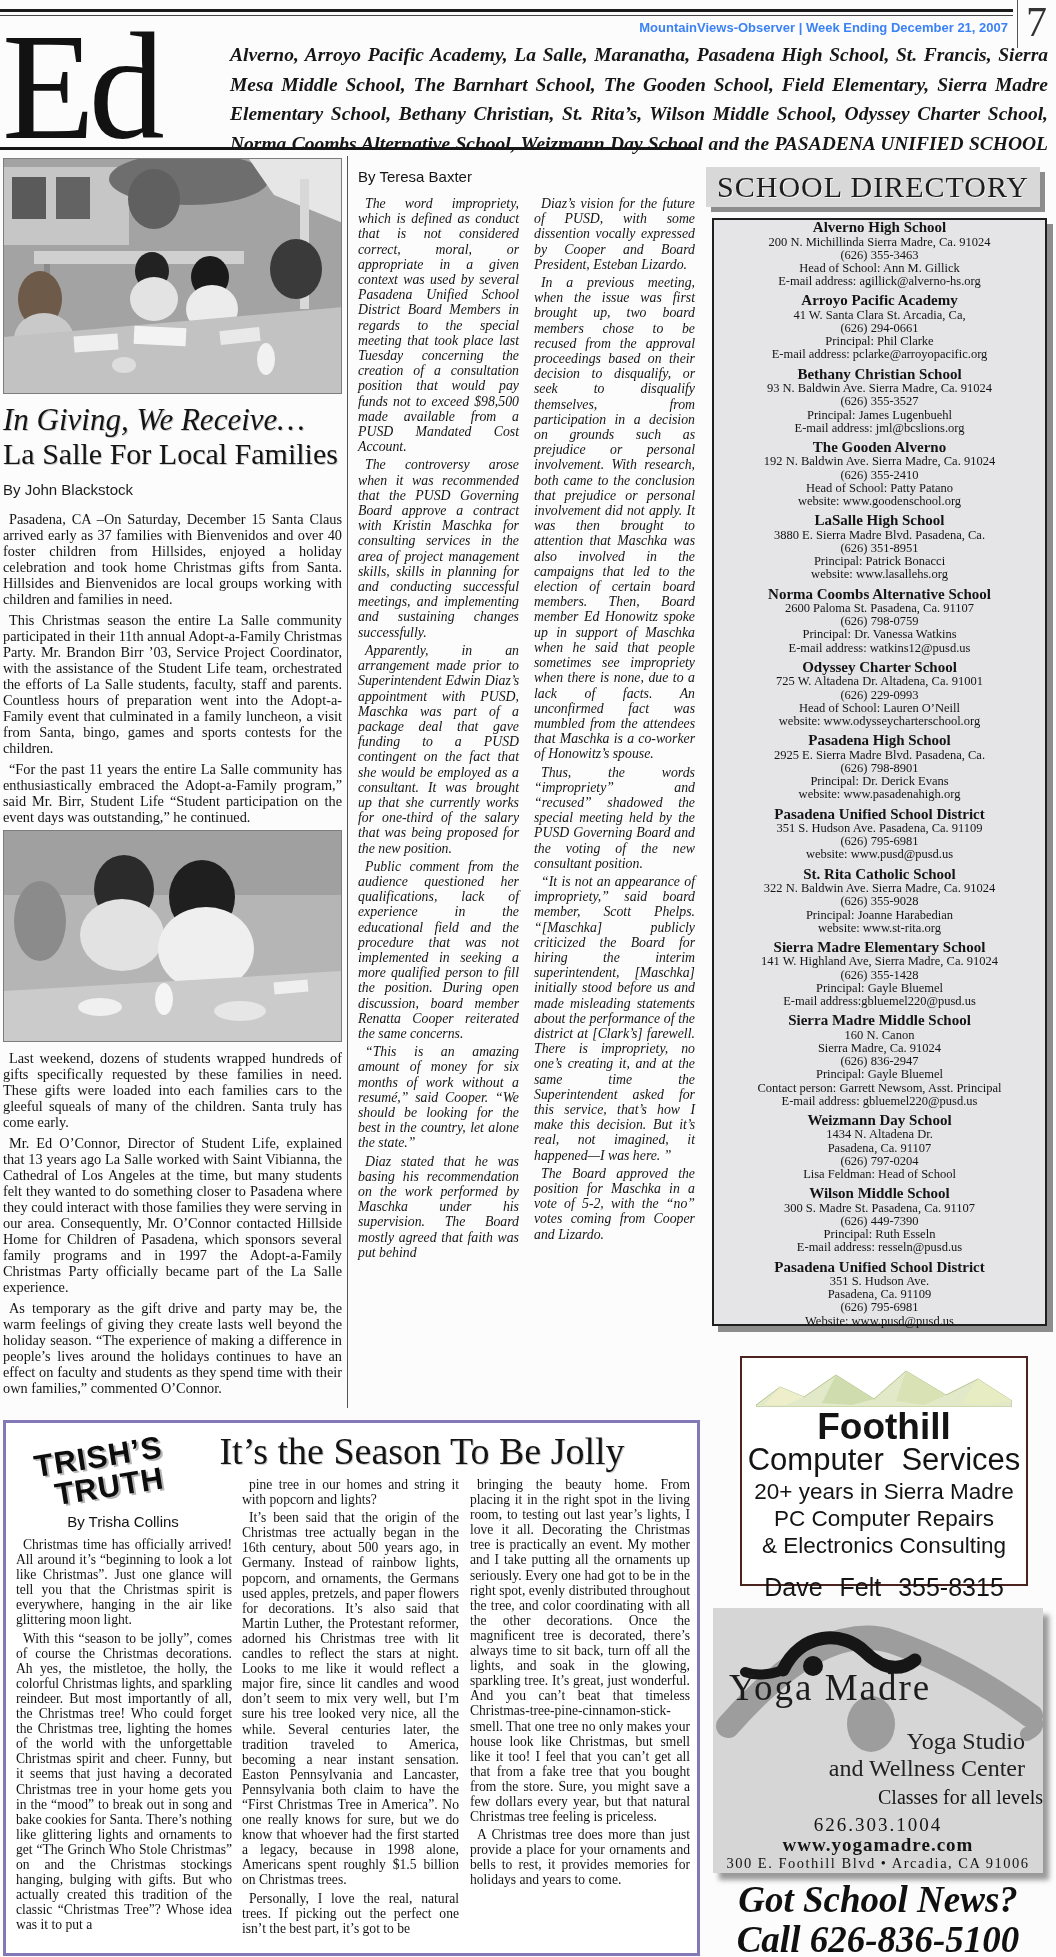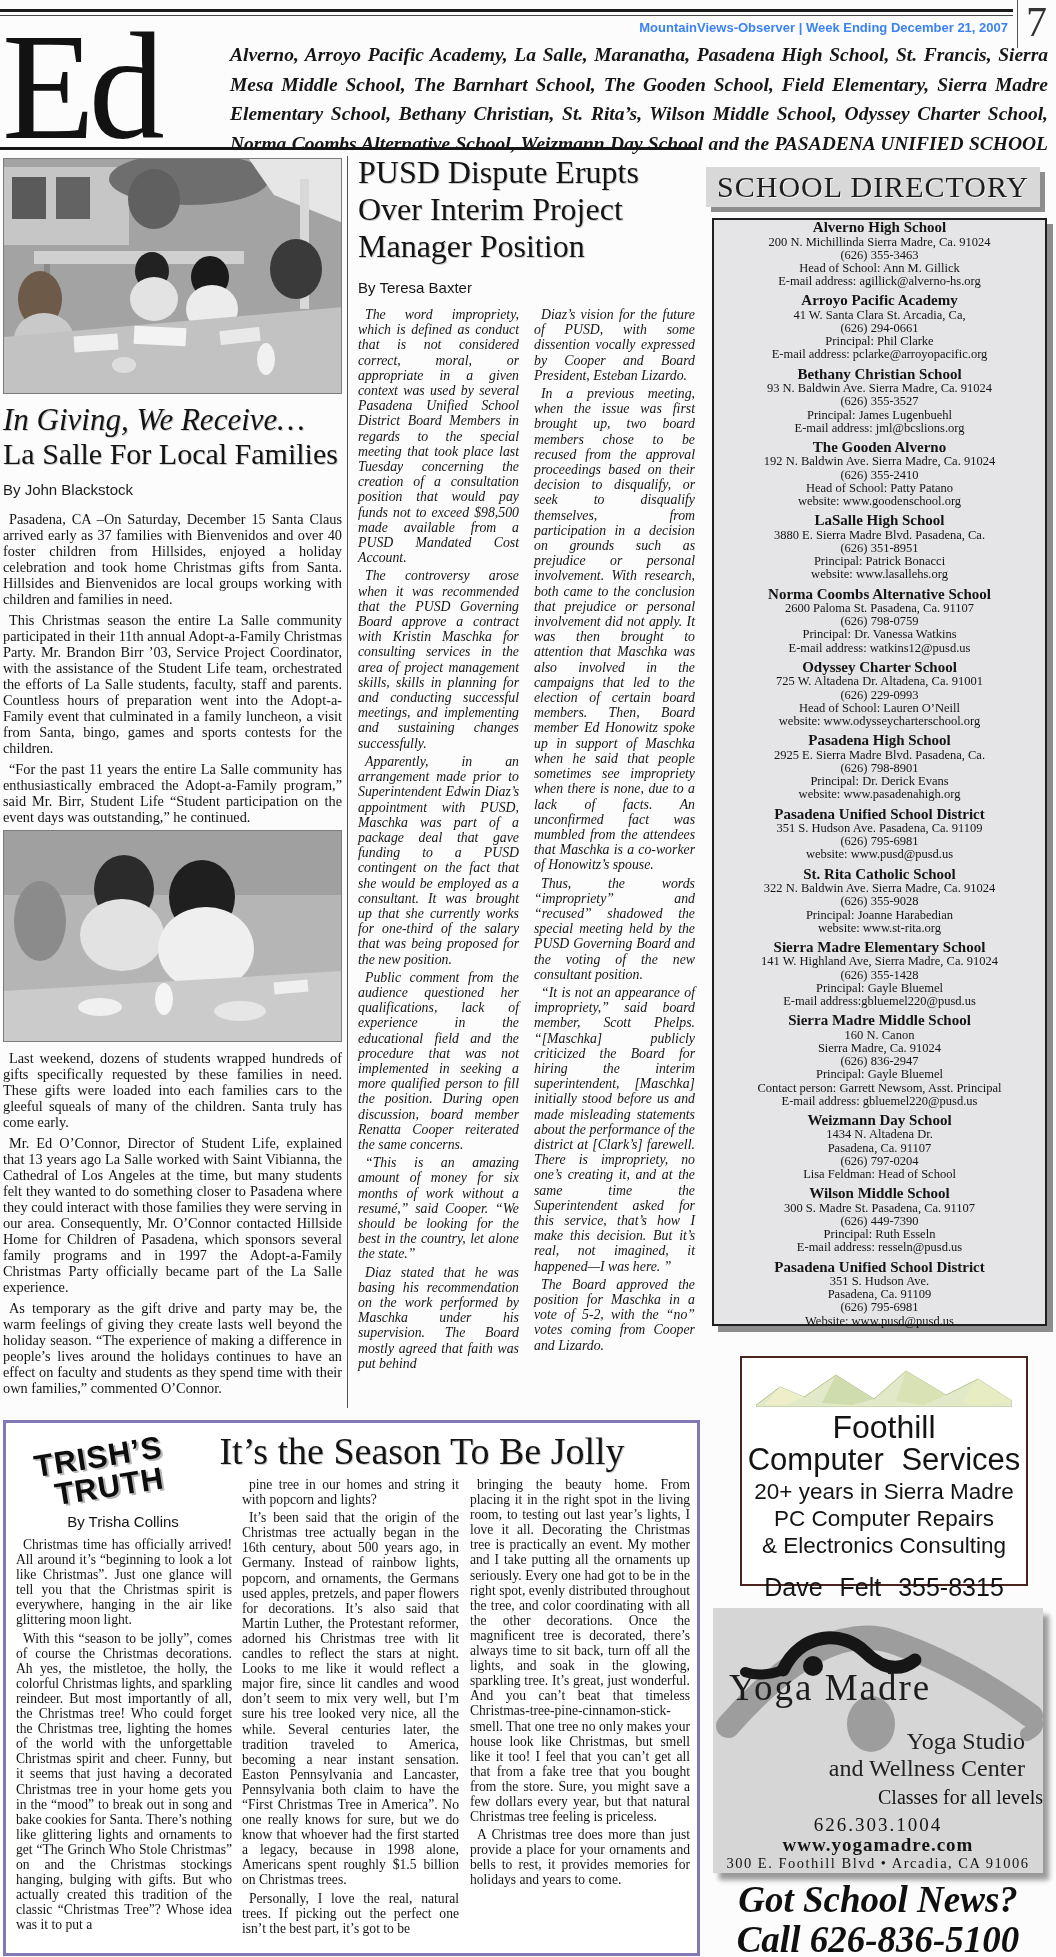--- a/index.html
+++ b/index.html
@@ -49,21 +49,21 @@
   .dir-box{position:absolute;left:712px;top:218px;width:321px;height:1104px;background:#e5e5e7;
            border:2px solid #1f1f1f;box-shadow:6px 6px 0 #8d8d8d;padding:0 5px;text-align:center;}
   .school{margin-bottom:5px;}
   .school-name{font:bold 15px/15.5px "Liberation Serif",serif;}
   .school-details{font:400 12.5px/13.2px "Liberation Serif",serif;white-space:pre-line;}
 
   
   .ad-foothill{position:absolute;left:740px;top:1356px;width:284px;height:226px;background:#fff;
                border:2px solid #4b2420;text-align:center;font-family:"Liberation Sans",sans-serif;}
   .fh-mtn{margin-top:7px;}
-  .fh-t1{font-size:32px;line-height:32px;}
+  .fh-t1{font-size:37px;line-height:32px;font-weight:bold;}
   .fh-t2{font-size:31px;line-height:34px;word-spacing:9px;}
   .fh-s{font-size:22.5px;line-height:25px;margin-top:2px;}
   .fh-s:first-of-type{margin-top:8px;}
   .fh-contact{font-size:25px;margin-top:15px;word-spacing:10px;}
 
   
   .ad-yoga{position:absolute;left:713px;top:1608px;width:330px;height:265px;background:#d6d6d6;
            box-shadow:6px 7px 5px #9a9a9a;overflow:hidden;}
   .yg-figs{position:absolute;left:0;top:0;}
   .yg-title{position:absolute;left:16px;top:60px;font:400 37px/40px "Liberation Serif",serif;letter-spacing:2px;color:#1c1c1c;}
@@ -165,21 +165,20 @@
     </div>
     <div class="grafs">
 
     <p>Last weekend, dozens of students wrapped hundreds of gifts specifically requested by these families in need. These gifts were loaded into each families cars to the gleeful squeals of many of the children. Santa truly has come early.</p>
         <p>Mr. Ed O’Connor, Director of Student Life, explained that 13 years ago La Salle worked with Saint Vibianna, the Cathedral of Los Angeles at the time, but many students felt they wanted to do something closer to Pasadena where they could interact with those families they were serving in our area. Consequently, Mr. O’Connor contacted Hillside Home for Children of Pasadena, which sponsors several family programs and in 1997 the Adopt-a-Family Christmas Party officially became part of the La Salle experience.</p>
         <p>As temporary as the gift drive and party may be, the warm feelings of giving they create lasts well beyond the holiday season. “The experience of making a difference in people’s lives around the holidays continues to have an effect on faculty and students as they spend time with their own families,” commented O’Connor.</p>
       </div>
   </div>
 
   <div class="col-pusd">
-    <h1 class="pusd-title">PUSD Dispute Erupts Over Interim Project Manager Position</h1>
     <div class="pusd-byline">By Teresa Baxter</div>
     <div class="pusd-cols">
       <div class="pusd-col">
 
       <p>The word impropriety, which is defined as conduct that is not considered correct, moral, or appropriate in a given context was used by several Pasadena Unified School District Board Members in regards to the special meeting that took place last Tuesday concerning the creation of a consultation position that would pay funds not to exceed $98,500 made available from a PUSD Mandated Cost Account.</p>
           <p>The controversy arose when it was recommended that the PUSD Governing Board approve a contract with Kristin Maschka for consulting services in the area of project management skills, skills in planning for and conducting successful meetings, and implementing and sustaining changes successfully.</p>
           <p>Apparently, in an arrangement made prior to Superintendent Edwin Diaz’s appointment with PUSD, Maschka was part of a package deal that gave funding to a PUSD contingent on the fact that she would be employed as a consultant. It was brought up that she currently works for one-third of the salary that was being proposed for the new position.</p>
           <p>Public comment from the audience questioned her qualifications, lack of experience in the educational field and the procedure that was not implemented in seeking a more qualified person to fill the position. During open discussion, board member Renatta Cooper reiterated the same concerns.</p>
           <p>“This is an amazing amount of money for six months of work without a resumé,” said Cooper. “We should be looking for the best in the country, let alone the state.”</p>
           <p>Diaz stated that he was basing his recommendation on the work performed by Maschka under his supervision. The Board mostly agreed that faith was put behind</p>

